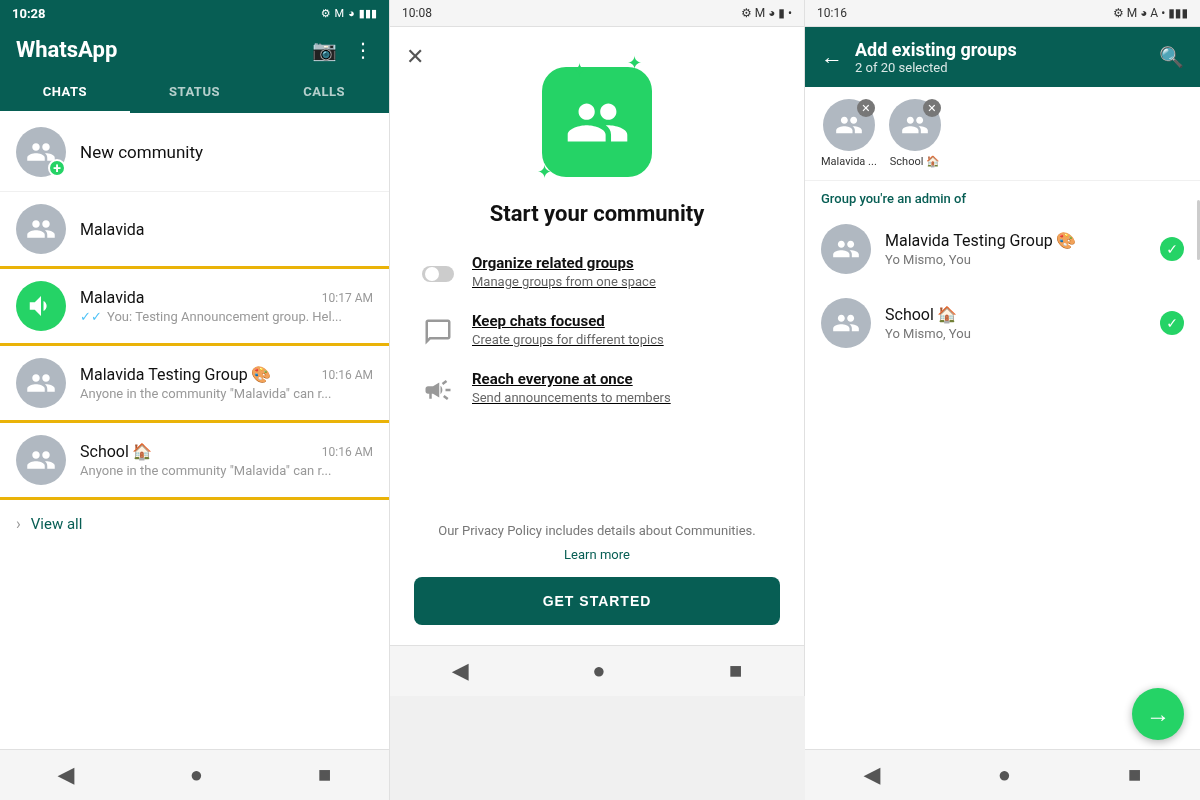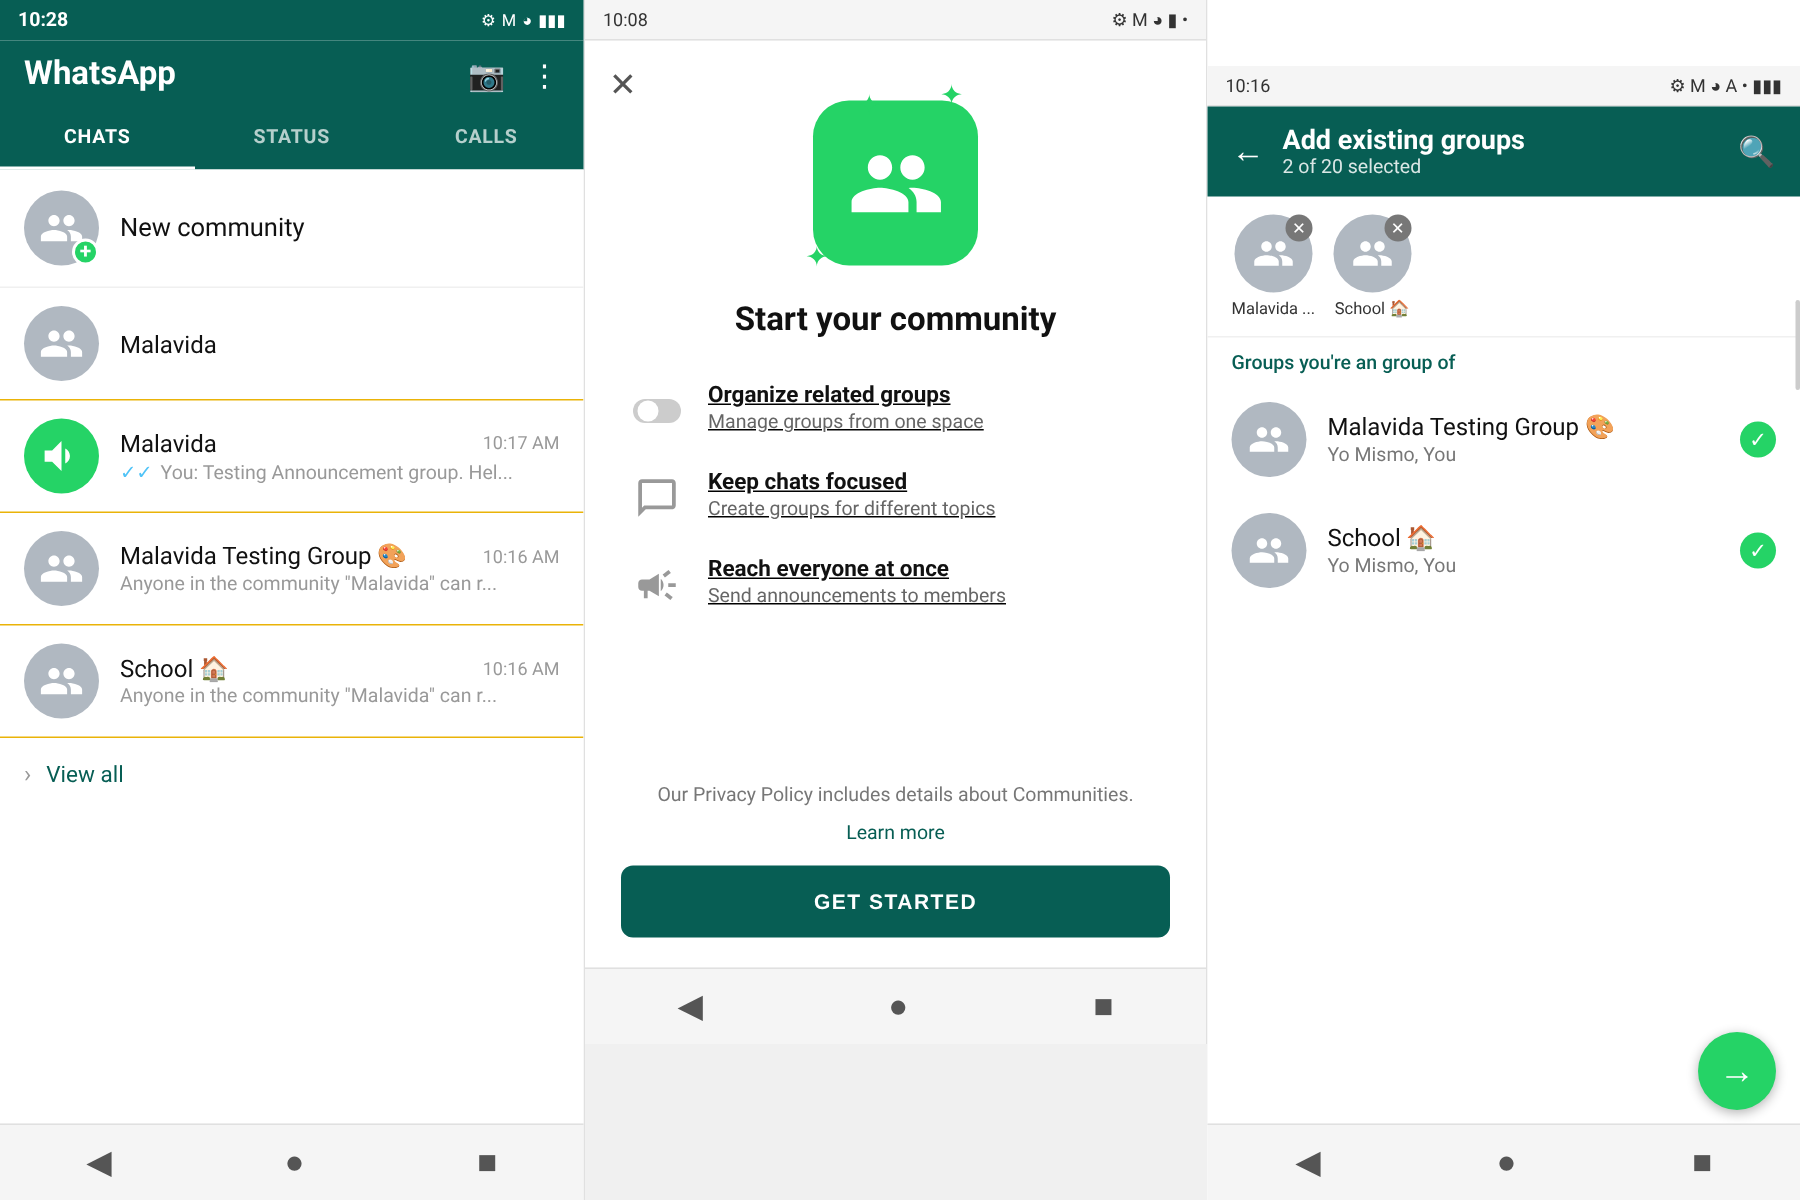--- a/index.html
+++ b/index.html
@@ -90,21 +90,21 @@
       color: #fff; font-size: 14px; font-weight: bold;
       border: 2px solid #fff;
     }
     .community-name { font-size: 17px; color: #111; font-weight: 400; }
 
     .chat-item {
       display: flex;
       align-items: center;
       padding: 12px 16px;
       cursor: pointer;
-      border-bottom: 1px solid #eab308;
+      border-bottom: 3px solid #eab308;
     }
     .avatar {
       width: 50px; height: 50px;
       border-radius: 50%;
       background: #b0b8c1;
       display: flex; align-items: center; justify-content: center;
       margin-right: 14px;
       flex-shrink: 0;
       overflow: hidden;
     }
@@ -255,21 +255,20 @@
     }
     .panel3-status {
       background: #f5f5f5;
       color: #333;
       font-size: 12px;
       padding: 6px 12px;
       display: flex;
       justify-content: space-between;
       align-items: center;
       border-bottom: 1px solid #e0e0e0;
-      margin-top: 44px;
     }
     .panel3-header {
       background: #075e54;
       padding: 12px 16px;
       display: flex;
       align-items: center;
       gap: 12px;
     }
     .back-icon { color: #fff; font-size: 22px; cursor: pointer; }
     .panel3-header-text { flex: 1; }
@@ -585,21 +584,21 @@
     <div class="chip">
       <div class="chip-avatar">
         <svg viewBox="0 0 24 24">
           <path d="M16 11c1.66 0 2.99-1.34 2.99-3S17.66 5 16 5c-1.66 0-3 1.34-3 3s1.34 3 3 3zm-8 0c1.66 0 2.99-1.34 2.99-3S9.66 5 8 5C6.34 5 5 6.34 5 8s1.34 3 3 3zm0 2c-2.33 0-7 1.17-7 3.5V19h14v-2.5c0-2.33-4.67-3.5-7-3.5zm8 0c-.29 0-.62.02-.97.05 1.16.84 1.97 1.97 1.97 3.45V19h6v-2.5c0-2.33-4.67-3.5-7-3.5z"></path>
         </svg>
         <div class="chip-remove">✕</div>
       </div>
       <span class="chip-label">School 🏠</span>
     </div>
   </div>
-  <div class="section-label">Groups you're an group of</div>
+  <div class="section-label">Group you're an admin of</div>
   <div class="group-item">
     <div class="group-avatar">
       <svg viewBox="0 0 24 24">
         <path d="M16 11c1.66 0 2.99-1.34 2.99-3S17.66 5 16 5c-1.66 0-3 1.34-3 3s1.34 3 3 3zm-8 0c1.66 0 2.99-1.34 2.99-3S9.66 5 8 5C6.34 5 5 6.34 5 8s1.34 3 3 3zm0 2c-2.33 0-7 1.17-7 3.5V19h14v-2.5c0-2.33-4.67-3.5-7-3.5zm8 0c-.29 0-.62.02-.97.05 1.16.84 1.97 1.97 1.97 3.45V19h6v-2.5c0-2.33-4.67-3.5-7-3.5z"></path>
       </svg>
     </div>
     <div class="group-info">
       <div class="group-name">Malavida Testing Group 🎨</div>
       <div class="group-members">Yo Mismo, You</div>
     </div>

